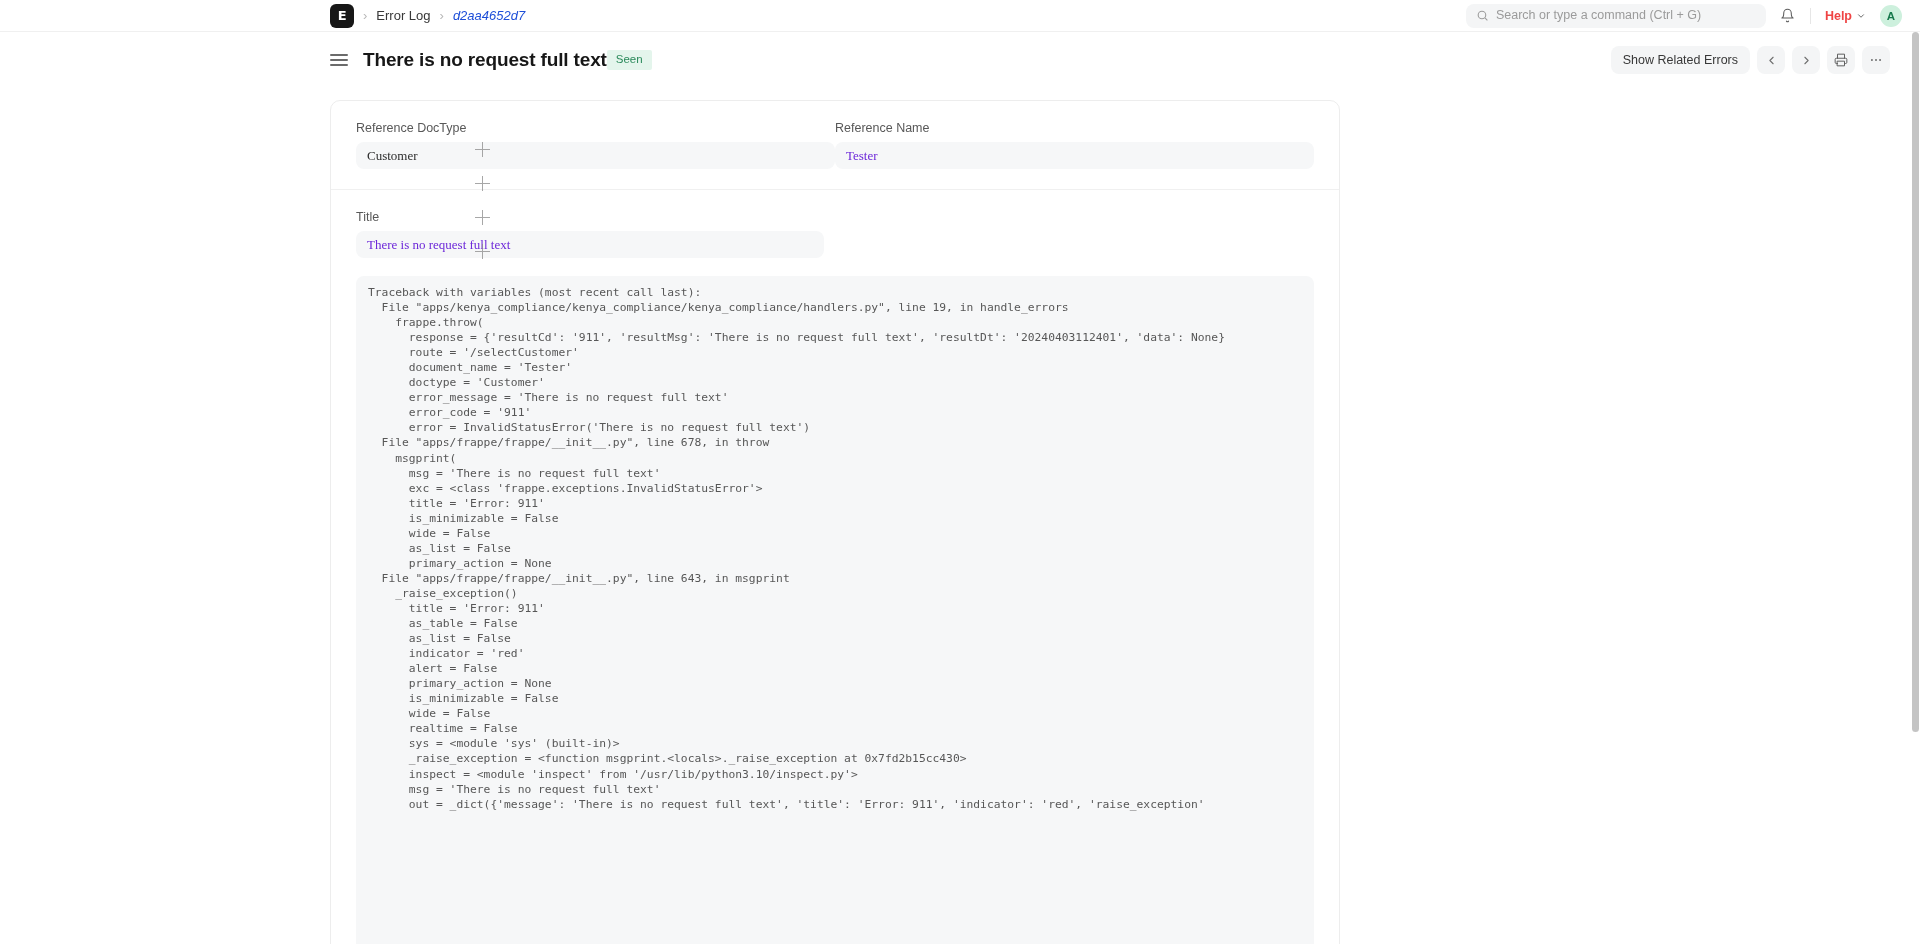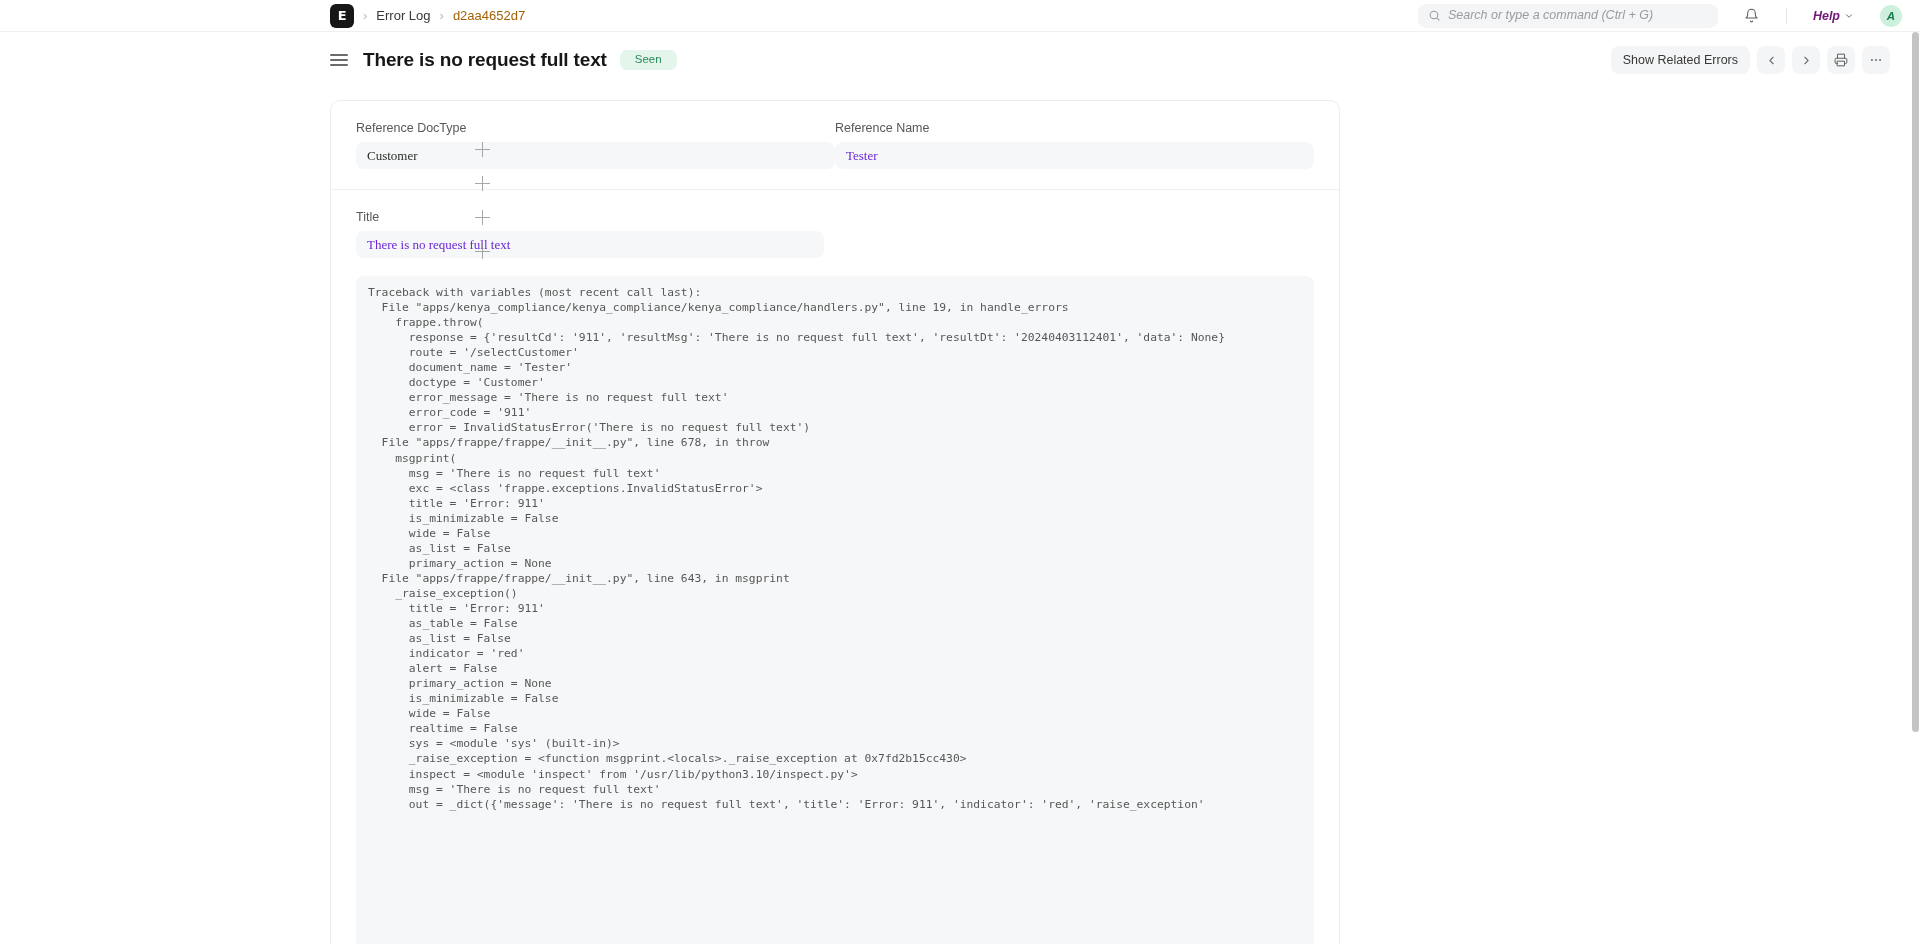--- a/index.html
+++ b/index.html
@@ -41,28 +41,27 @@
     line-height: 1;
     letter-spacing: -0.5px;
   }
   .crumb-sep { color: #b8b8b8; font-size: 13px; line-height: 1; }
   .crumb {
     font-size: 13px;
     color: #383838;
     text-decoration: none;
     line-height: 1;
   }
-  .crumb.muted { color: #a16207; }
+  .crumb.muted { color: #1d4ed8; font-style: italic; }
 
   .nav-right {
     margin-left: auto;
     display: flex;
     align-items: center;
-    gap: 22px;
-    font-style: italic;
+    gap: 10px;
   }
   .search-box {
     width: 300px;
     height: 24px;
     background: #f4f5f6;
     border-radius: 8px;
     display: flex;
     align-items: center;
     gap: 7px;
     padding: 0 10px;
@@ -70,21 +69,21 @@
   }
   .search-box .ph { font-size: 12.5px; color: #9b9b9b; line-height: 1; }
   .bell-btn {
     width: 24px; height: 24px;
     display: flex; align-items: center; justify-content: center;
     border-radius: 6px;
   }
   .nav-divider { width: 1px; height: 16px; background: #e6e6e6; }
   .help-btn {
     display: flex; align-items: center; gap: 4px;
-    font-size: 12.5px; color: #701a75; font-weight: 600;
+    font-size: 12.5px; color: #ef4444; font-weight: 600;
     padding: 2px 4px; border-radius: 6px;
   }
   .avatar {
     width: 22px; height: 22px; border-radius: 50%;
     background: #cdf0dd;
     color: #16794c;
     font-size: 11.5px;
     font-weight: 600;
     display: flex; align-items: center; justify-content: center;
   }
@@ -100,27 +99,26 @@
   }
   .hamburger { width: 18px; display: flex; flex-direction: column; gap: 3.5px; margin-right: 15px; }
   .hamburger span { display: block; height: 1.6px; background: #6b6b6b; border-radius: 2px; }
   .page-title {
     font-size: 19px;
     font-weight: 700;
     color: #171717;
     letter-spacing: -0.15px;
   }
   .seen-badge {
-    margin-left: 13px;
     background: #e4f5ec;
     color: #2b8a5b;
     font-size: 11.5px;
     font-weight: 500;
-    padding: 3px 15px;
-    border-radius: 7px;
+    padding: 3px 9px;
+    border-radius: 2px;
     line-height: 1.2;
   }
   .head-actions { margin-left: auto; display: flex; align-items: flex-end; gap: 7px; }
   .btn-grey {
     background: #f4f5f6;
     border: none;
     border-radius: 8px;
     height: 28px;
     padding: 0 12px;
     font-size: 12.5px;

